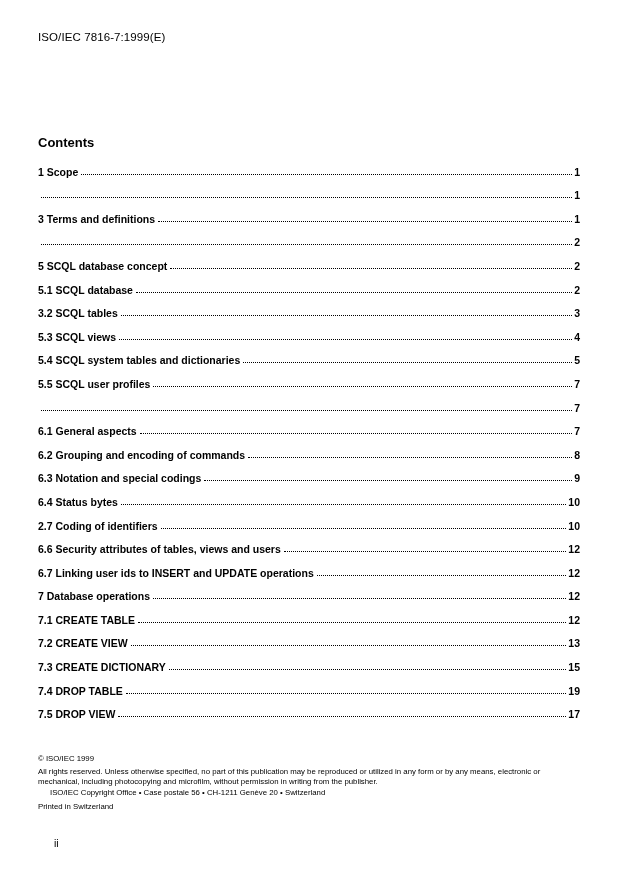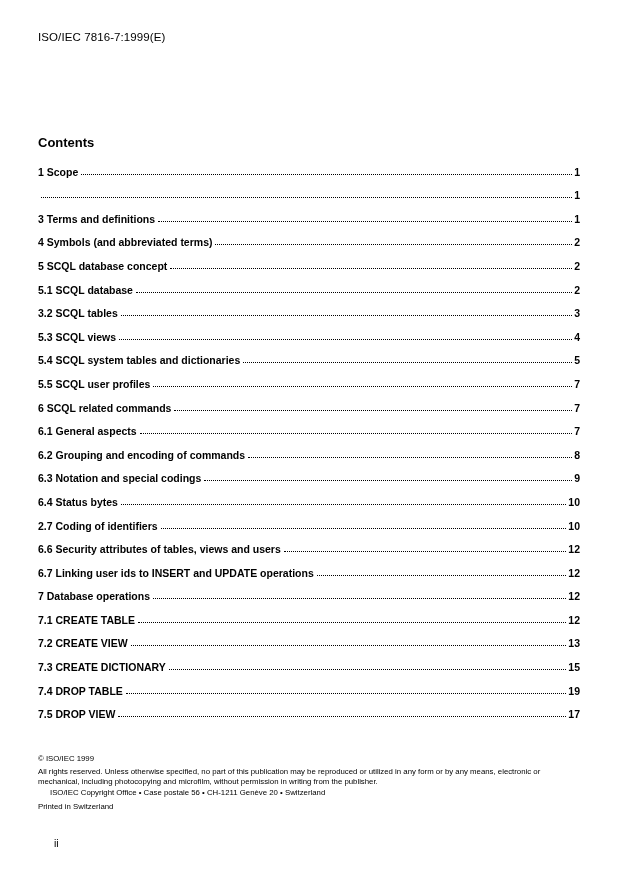--- a/index.html
+++ b/index.html
@@ -96,21 +96,20 @@
       <div class="toc-row">
         <span class="toc-leader"></span>
         <span class="toc-page">1</span>
       </div>
       <div class="toc-row">
         <span class="toc-label">3 Terms and definitions</span>
         <span class="toc-leader"></span>
         <span class="toc-page">1</span>
       </div>
       <div class="toc-row">
-        <span class="toc-label">4 Symbols (and abbreviated terms)</span>
         <span class="toc-leader"></span>
         <span class="toc-page">2</span>
       </div>
       <div class="toc-row">
         <span class="toc-label">5 SCQL database concept</span>
         <span class="toc-leader"></span>
         <span class="toc-page">2</span>
       </div>
       <div class="toc-row">
         <span class="toc-label">5.1 SCQL database</span>
@@ -131,21 +130,20 @@
         <span class="toc-label">5.4 SCQL system tables and dictionaries</span>
         <span class="toc-leader"></span>
         <span class="toc-page">5</span>
       </div>
       <div class="toc-row">
         <span class="toc-label">5.5 SCQL user profiles</span>
         <span class="toc-leader"></span>
         <span class="toc-page">7</span>
       </div>
       <div class="toc-row">
-        <span class="toc-label">6 SCQL related commands</span>
         <span class="toc-leader"></span>
         <span class="toc-page">7</span>
       </div>
       <div class="toc-row">
         <span class="toc-label">6.1 General aspects</span>
         <span class="toc-leader"></span>
         <span class="toc-page">7</span>
       </div>
       <div class="toc-row">
         <span class="toc-label">6.2 Grouping and encoding of commands</span>

